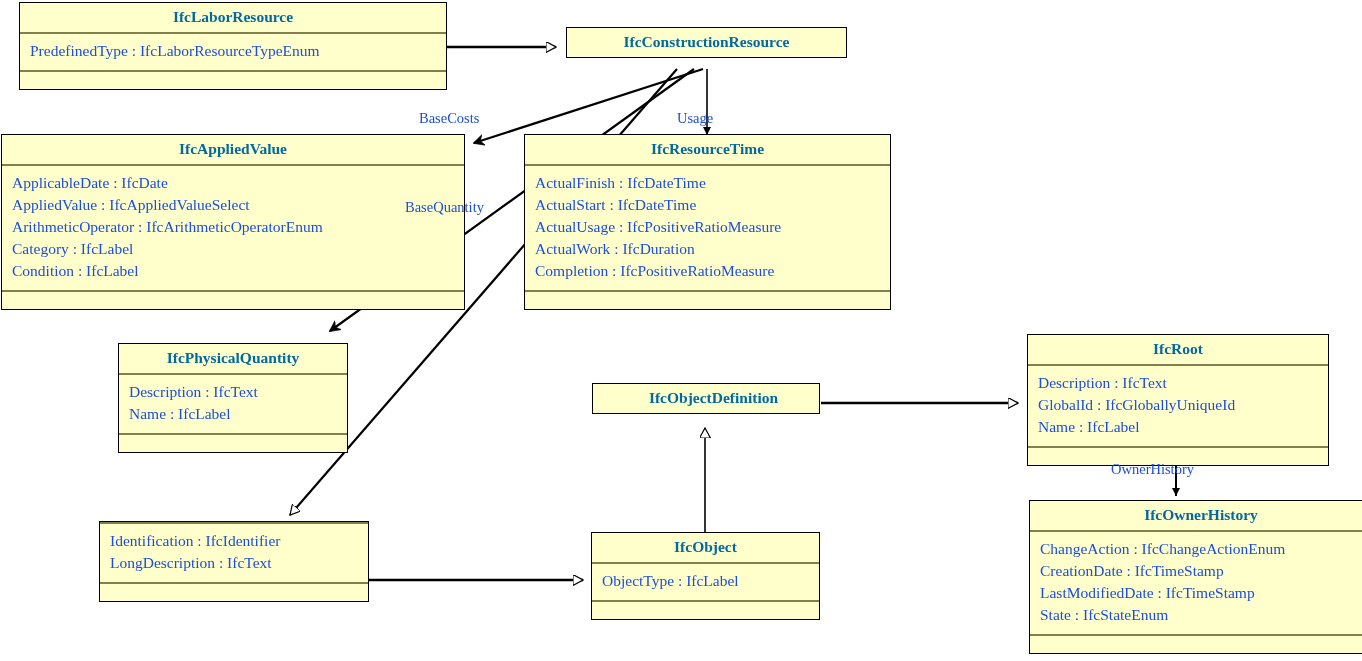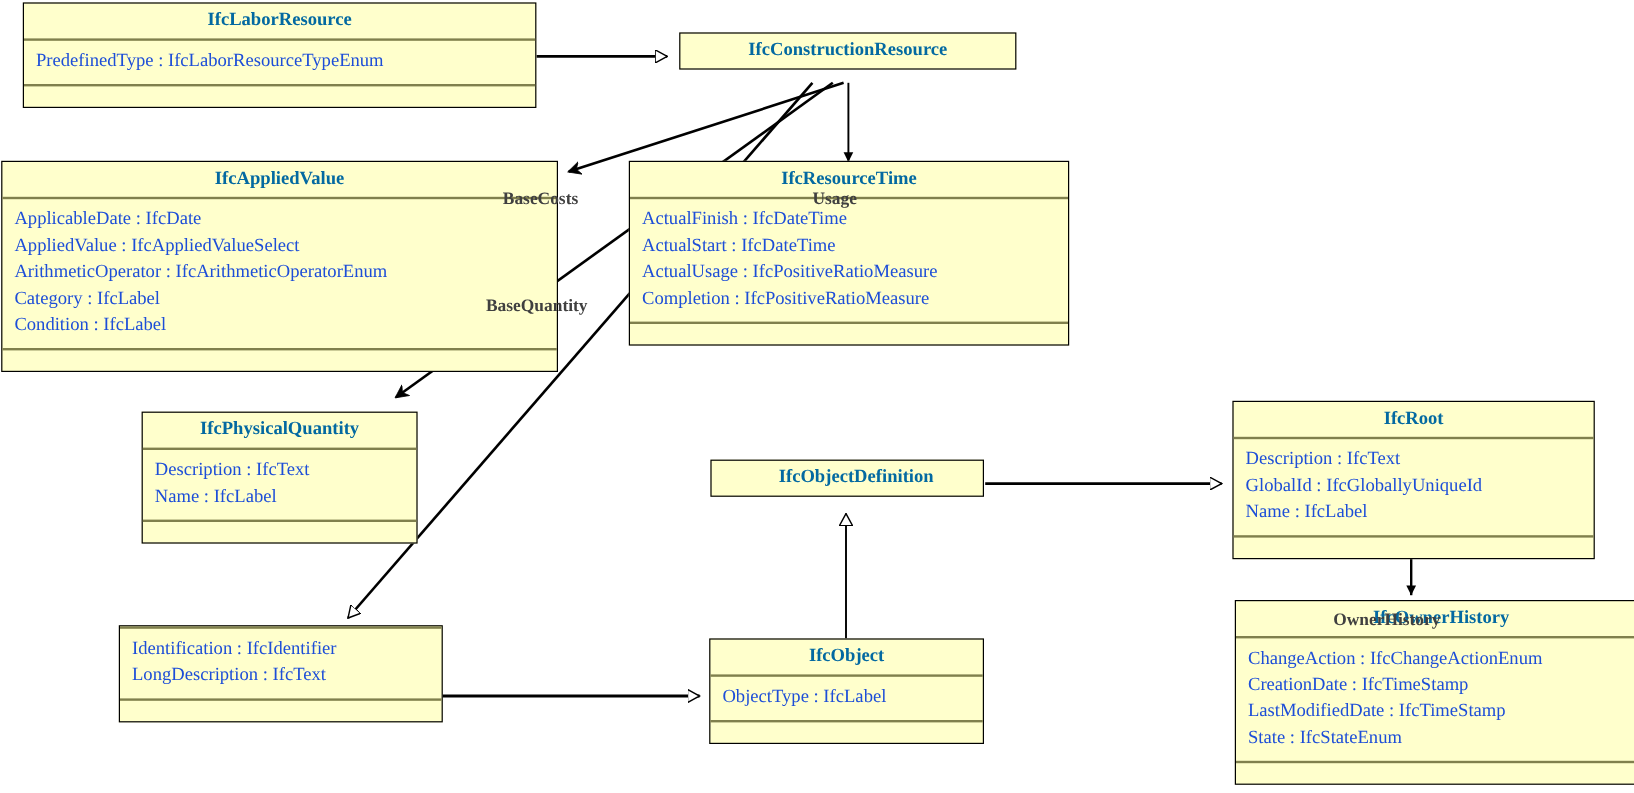--- a/index.html
+++ b/index.html
@@ -54,26 +54,25 @@
     line-height: 1.42;
     white-space: nowrap;
   }
   .uml-ops {
     height: 17px;
   }
   .edge-label {
     position: absolute;
     font-family: "Liberation Serif", "DejaVu Serif", serif;
     font-size: 14.5px;
-    font-weight: bold;
-    color: #404040;
+    font-weight: normal;
+    color: #1d4ed8;
     white-space: nowrap;
     z-index: 9;
     background: transparent;
-    margin-top: 48px;
   }
 </style>
 </head>
 <body>
 
 <div id="canvas">
 
   <svg id="edge-layer" viewBox="0 0 1362 661" width="1362" height="661" xmlns="http://www.w3.org/2000/svg">
     <defs>
       <marker id="hollowTri" viewBox="0 0 12 12" refX="11" refY="6" markerWidth="11" markerHeight="11" orient="auto-start-reverse" markerUnits="userSpaceOnUse">
@@ -157,20 +156,21 @@
     <div class="uml-ops"></div>
   </div>
 
   <div class="uml-class" style="left:524px; top:134px; width:367px;">
     <div class="uml-name">IfcResourceTime</div>
     <div class="uml-sep"></div>
     <div class="uml-attrs">
       <div class="uml-attr">ActualFinish : IfcDateTime</div>
       <div class="uml-attr">ActualStart : IfcDateTime</div>
       <div class="uml-attr">ActualUsage : IfcPositiveRatioMeasure</div>
+      <div class="uml-attr">ActualWork : IfcDuration</div>
       <div class="uml-attr">Completion : IfcPositiveRatioMeasure</div>
     </div>
     <div class="uml-sep"></div>
     <div class="uml-ops"></div>
   </div>
 
   <div class="uml-class" style="left:118px; top:343px; width:230px;">
     <div class="uml-name">IfcPhysicalQuantity</div>
     <div class="uml-sep"></div>
     <div class="uml-attrs">

